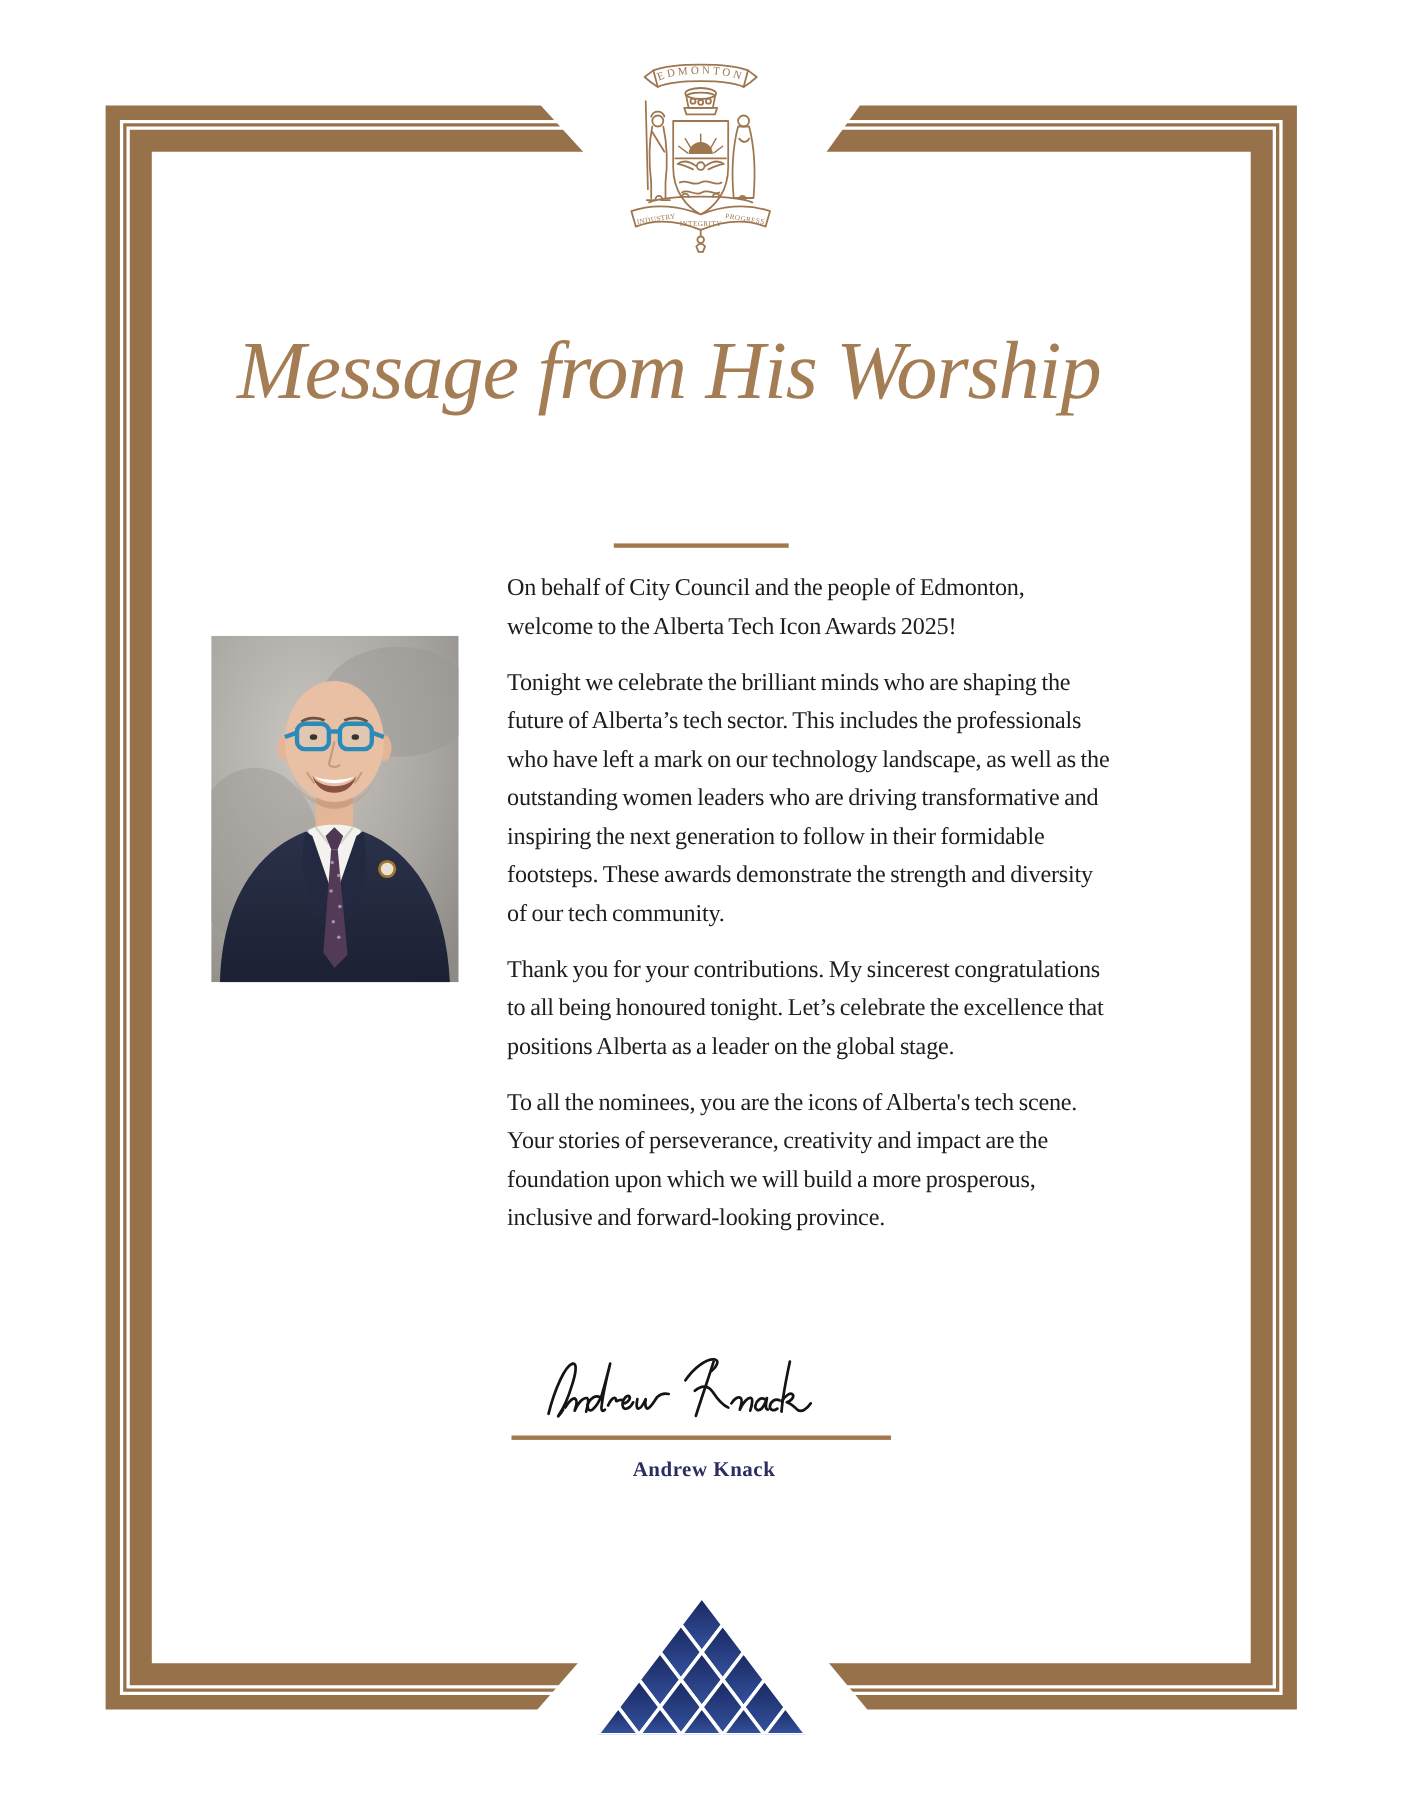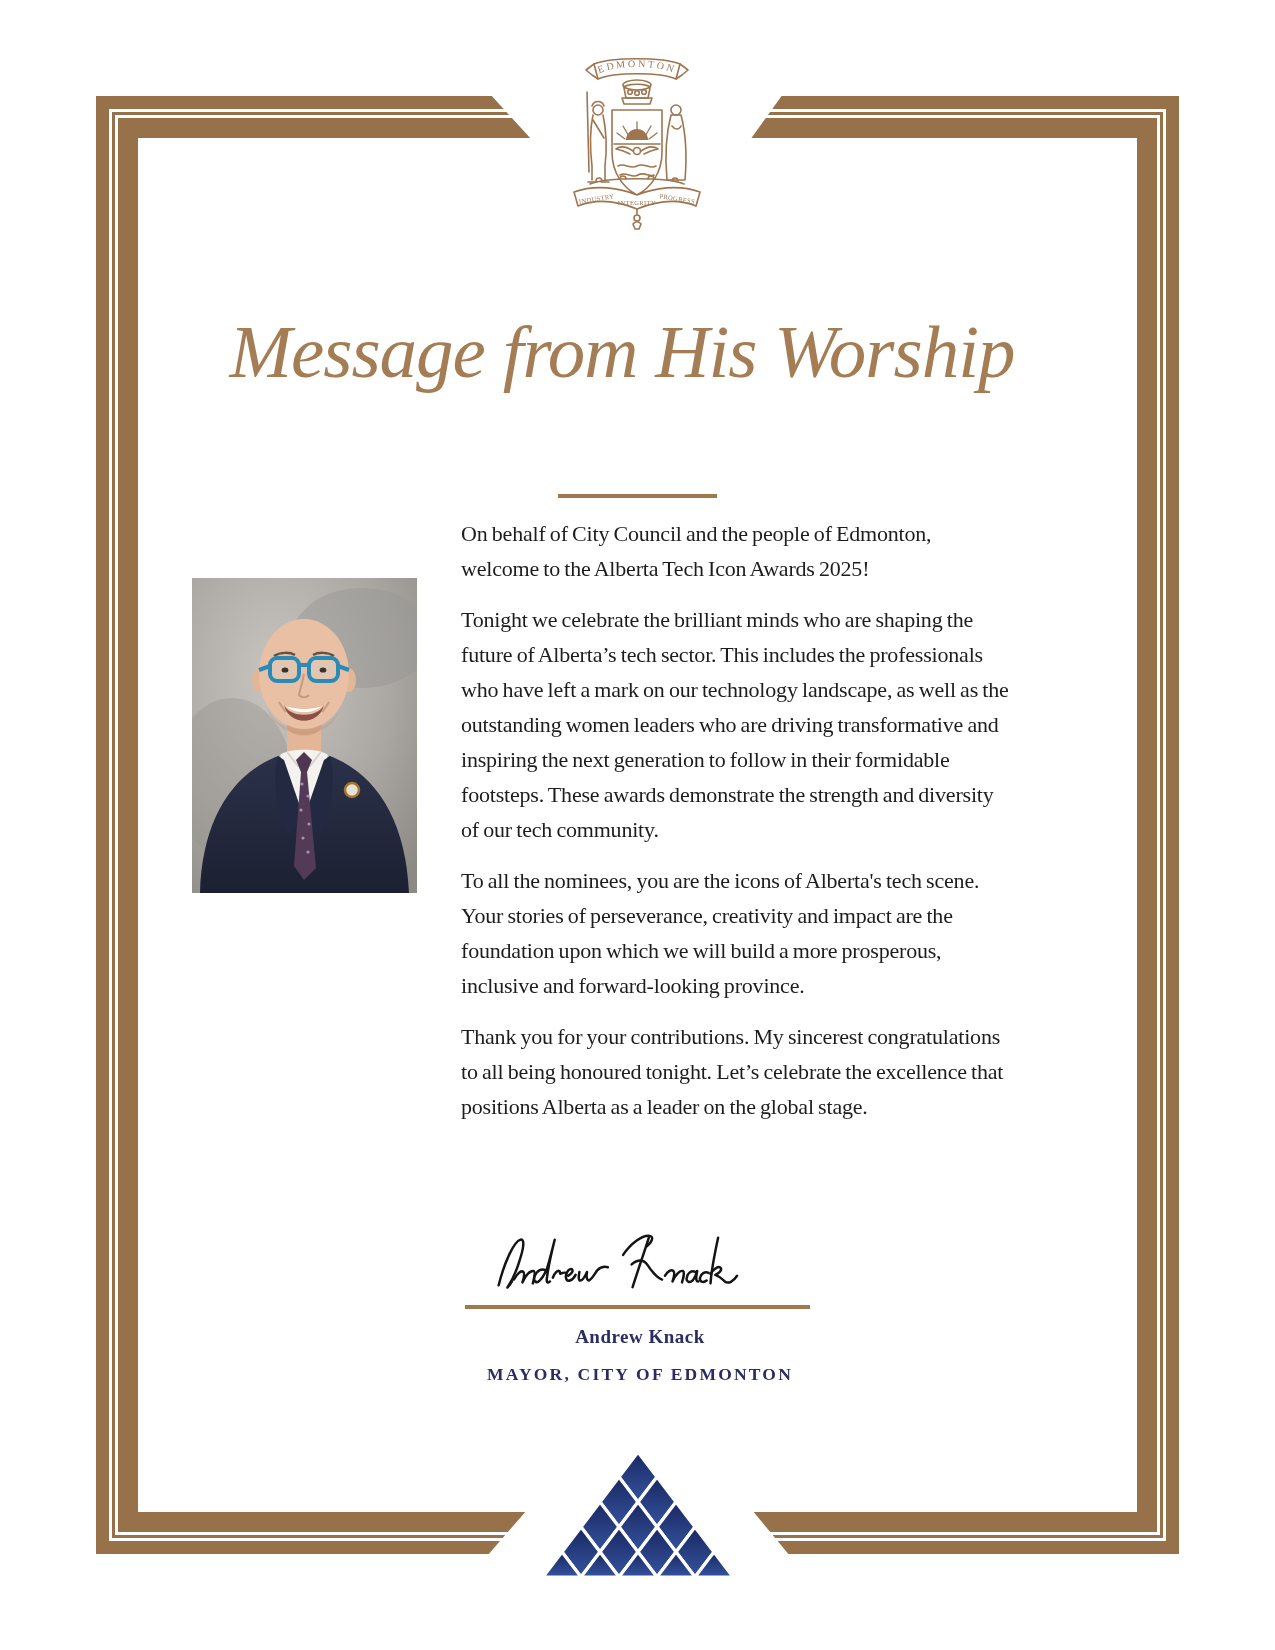--- a/index.html
+++ b/index.html
@@ -13,21 +13,21 @@
 
   
   .frame { position:absolute; left:0; top:0; }
 
   
   .crest { position:absolute; left:562px; top:54px; }
 
   
   .title {
     position:absolute; left:0; top:288px; width:1212px;
-    margin:16px; text-align:center;
+    margin:2px; text-align:center;
     font-style:italic; font-weight:400;
     font-size:75px; line-height:1.27; letter-spacing:-1px;
     color:#a57d54;
   }
   .divider {
     position:absolute; left:558px; top:494px;
     width:159px; height:4px; background:#a1794f;
   }
 
   
@@ -211,22 +211,22 @@
 
       <path d="M92,127 C98,140 126,140 132,127 C127,148 97,148 92,127 Z" fill="#8a4f45"></path>
       <path d="M94,128 C102,136 122,136 130,128 C122,132 102,132 94,128 Z" fill="#ffffff"></path>
       <path d="M87,124 C90,129 92,132 94,134 M137,124 C134,129 132,132 130,134" stroke="#c79a7d" stroke-width="1.8" fill="none"></path>
     </svg>
   </div>
 
   <div class="body-col">
     <p>On behalf of City Council and the people of Edmonton, welcome to the Alberta Tech Icon Awards 2025!</p>
     <p>Tonight we celebrate the brilliant minds who are shaping the future of Alberta’s tech sector. This includes the professionals who have left a mark on our technology landscape, as well as the outstanding women leaders who are driving transformative and inspiring the next generation to follow in their formidable footsteps. These awards demonstrate the strength and diversity of our tech community.</p>
+    <p>Thank you for your contributions. My sincerest congratulations to all being honoured tonight. Let’s celebrate the excellence that positions Alberta as a leader on the global stage.</p>
     <p>To all the nominees, you are the icons of Alberta's tech scene. Your stories of perseverance, creativity and impact are the foundation upon which we will build a more prosperous, inclusive and forward-looking province.</p>
-    <p>Thank you for your contributions. My sincerest congratulations to all being honoured tonight. Let’s celebrate the excellence that positions Alberta as a leader on the global stage.</p>
   </div>
 
   <svg class="sig-svg" width="285" height="72" viewBox="0 0 300 75">
     <g stroke="#141414" stroke-width="2.6" fill="none" stroke-linecap="round" stroke-linejoin="round">
       <path d="M7,62 C13,38 23,16 30,14 C35,13 33,24 29,36 C26,46 21,57 17,63 C15,66 17,64 21,58"></path>
       <path d="M23,56 C27,49 31,46 33,48 C35,50 33,56 32,59 C35,52 40,46 44,47 C46,48 44,56 43,60"></path>
       <path d="M56,46 C52,44 47,47 45,52 C43,57 46,60 49,58 C53,55 56,49 58,44 C61,34 64,22 66,14 C63,26 59,45 58,53 C57,58 58,61 61,58"></path>
       <path d="M64,54 C66,49 69,46 71,47 C72,48 71,50 72,50 C74,49 76,48 78,49"></path>
       <path d="M80,52 C84,50 86,47 84,45 C82,44 79,47 78,51 C77,55 79,58 82,57 C85,56 87,53 88,51"></path>
       <path d="M92,48 C91,53 91,57 93,57 C96,57 98,52 100,48 C99,53 100,57 102,57 C105,56 108,50 111,46 C114,43 118,42 122,43"></path>
@@ -236,21 +236,20 @@
       <path d="M182,52 C185,47 189,45 191,47 C193,49 191,55 190,58 C193,51 198,46 201,47 C203,48 201,56 200,59"></path>
       <path d="M214,48 C210,46 206,49 205,54 C204,58 208,60 211,57 C213,55 215,50 216,47 C215,52 214,58 217,58"></path>
       <path d="M228,49 C224,47 220,50 219,54 C218,58 222,60 226,57"></path>
       <path d="M238,12 C235,26 231,45 230,60"></path>
       <path d="M230,50 C234,44 239,41 241,44 C242,47 238,50 235,51 C238,52 242,55 245,58 C249,61 254,58 258,52"></path>
     </g>
   </svg>
 
   <div class="sig-rule"></div>
   <div class="sig-name">Andrew Knack</div>
-  <div class="sig-role">MAYOR, CITY OF EDMONTON</div>
 
   <svg class="pyramid" width="190" height="125" viewBox="0 0 190 125">
     <defs>
       <linearGradient id="pyGrad" x1="0" y1="0" x2="0" y2="1">
         <stop offset="0%" stop-color="#192861"></stop>
         <stop offset="100%" stop-color="#35539f"></stop>
       </linearGradient>
     </defs>
     <g fill="url(#pyGrad)" stroke="#ffffff" stroke-width="3.2">
       <polygon points="95,0 76,25 95,50 114,25"></polygon>

